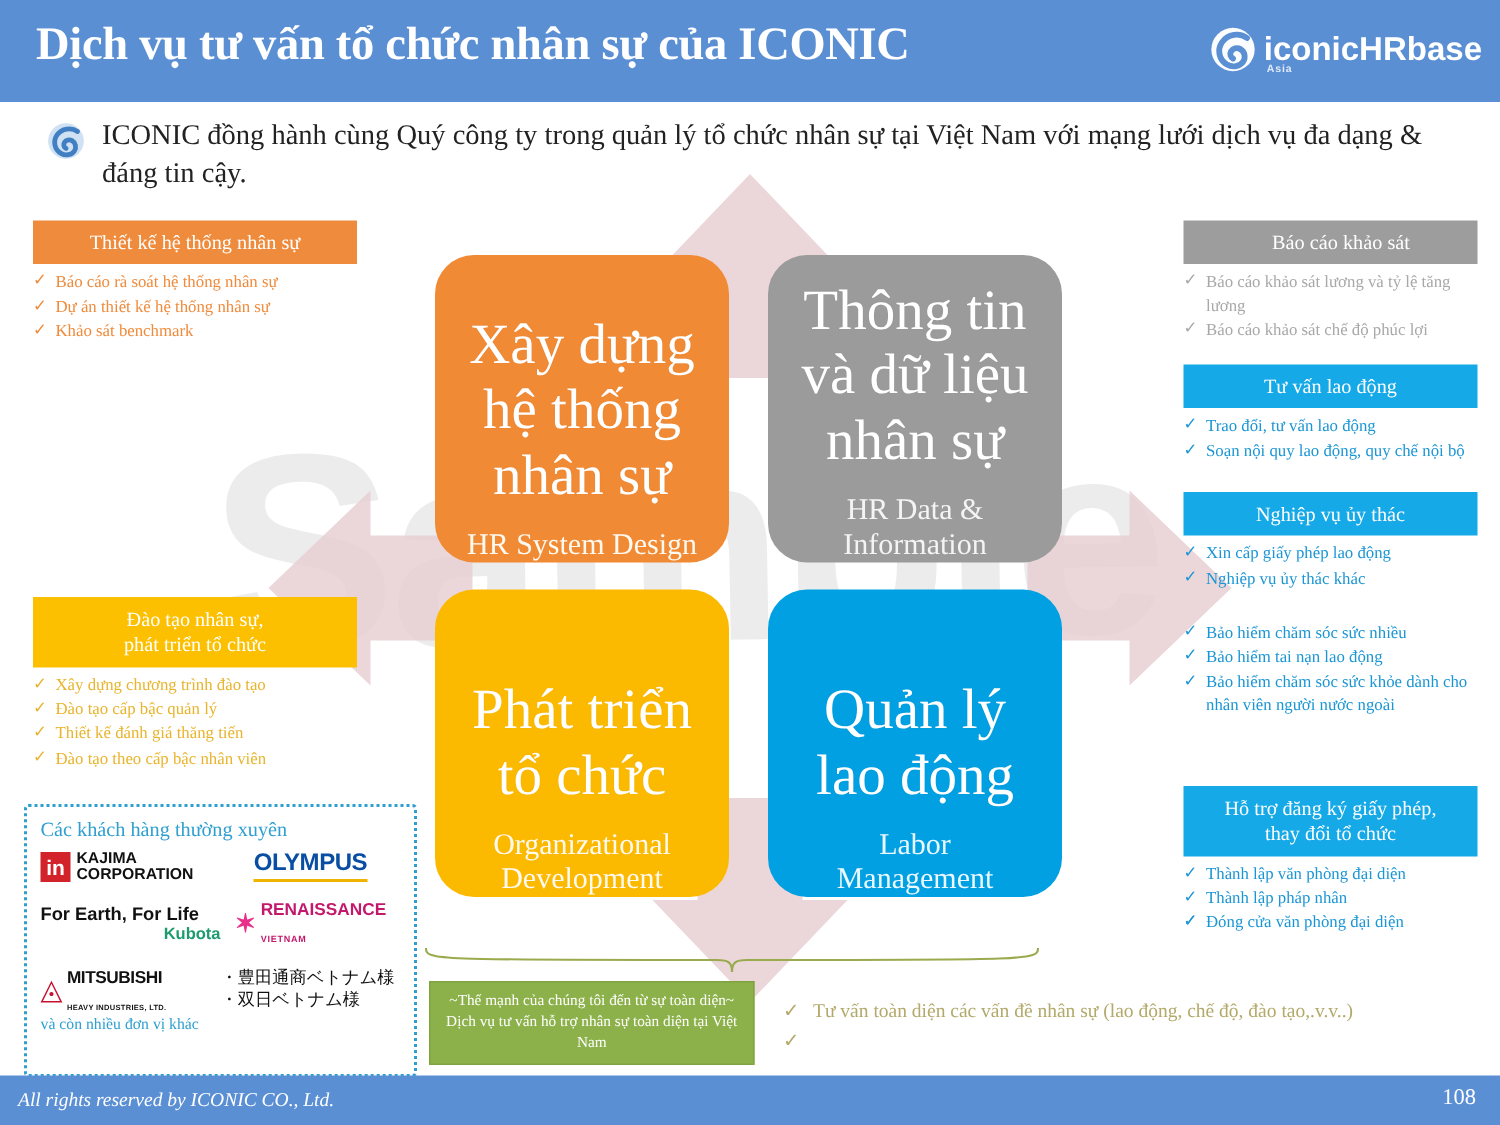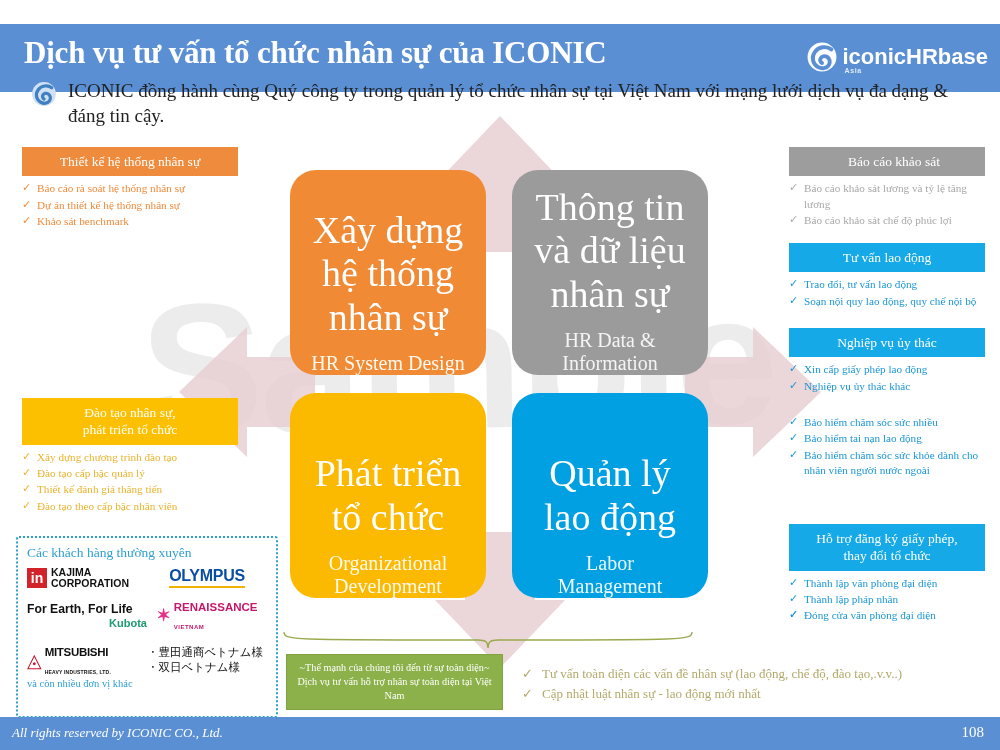--- a/index.html
+++ b/index.html
@@ -9,21 +9,20 @@
     font-family:"Liberation Serif", serif;
     overflow:hidden;
     position:relative;
   }
   #slide{position:relative;width:1000px;height:750px;overflow:hidden;background:#fff;}
 
   
   .header{
     position:absolute;left:0;top:0;width:1000px;height:68px;
     background:#5b8fd4;
-    margin-top:24px;
   }
   .header-title{
     position:absolute;left:24px;top:11px;
     font-family:"Liberation Serif", serif;
     font-weight:bold;font-size:31px;color:#ffffff;
     letter-spacing:-0.2px;white-space:nowrap;
   }
   .logo{
     position:absolute;right:12px;top:16px;
     display:flex;align-items:center;gap:4px;
@@ -361,21 +360,21 @@
     <path d="M2 4 C2 12, 6 12, 196 12 C204 12, 206 14, 206 20 C206 14, 208 12, 216 12 C406 12, 410 12, 410 4" fill="none" stroke="#9aab4e" stroke-width="1.4"></path>
   </svg>
 
   <div class="green-box">
     <div style="white-space:pre-line">~Thế mạnh của chúng tôi đến từ sự toàn diện~
 Dịch vụ tư vấn hỗ trợ nhân sự toàn diện tại Việt Nam</div>
   </div>
 
   <ul class="bottom-list">
     <li><span class="tick">✓</span><span>Tư vấn toàn diện các vấn đề nhân sự (lao động, chế độ, đào tạo,.v.v..)</span></li>
-    <li><span class="tick">✓</span><span>Cập nhật luật nhân sự - lao động mới nhất</span></li>
+    <li><span class="tick">✓</span></li>
   </ul>
 
   <div class="footer">
     <div class="footer-text">All rights reserved by ICONIC CO., Ltd.</div>
     <div class="footer-page">108</div>
   </div>
 
 </div>
 
 </body></html>

